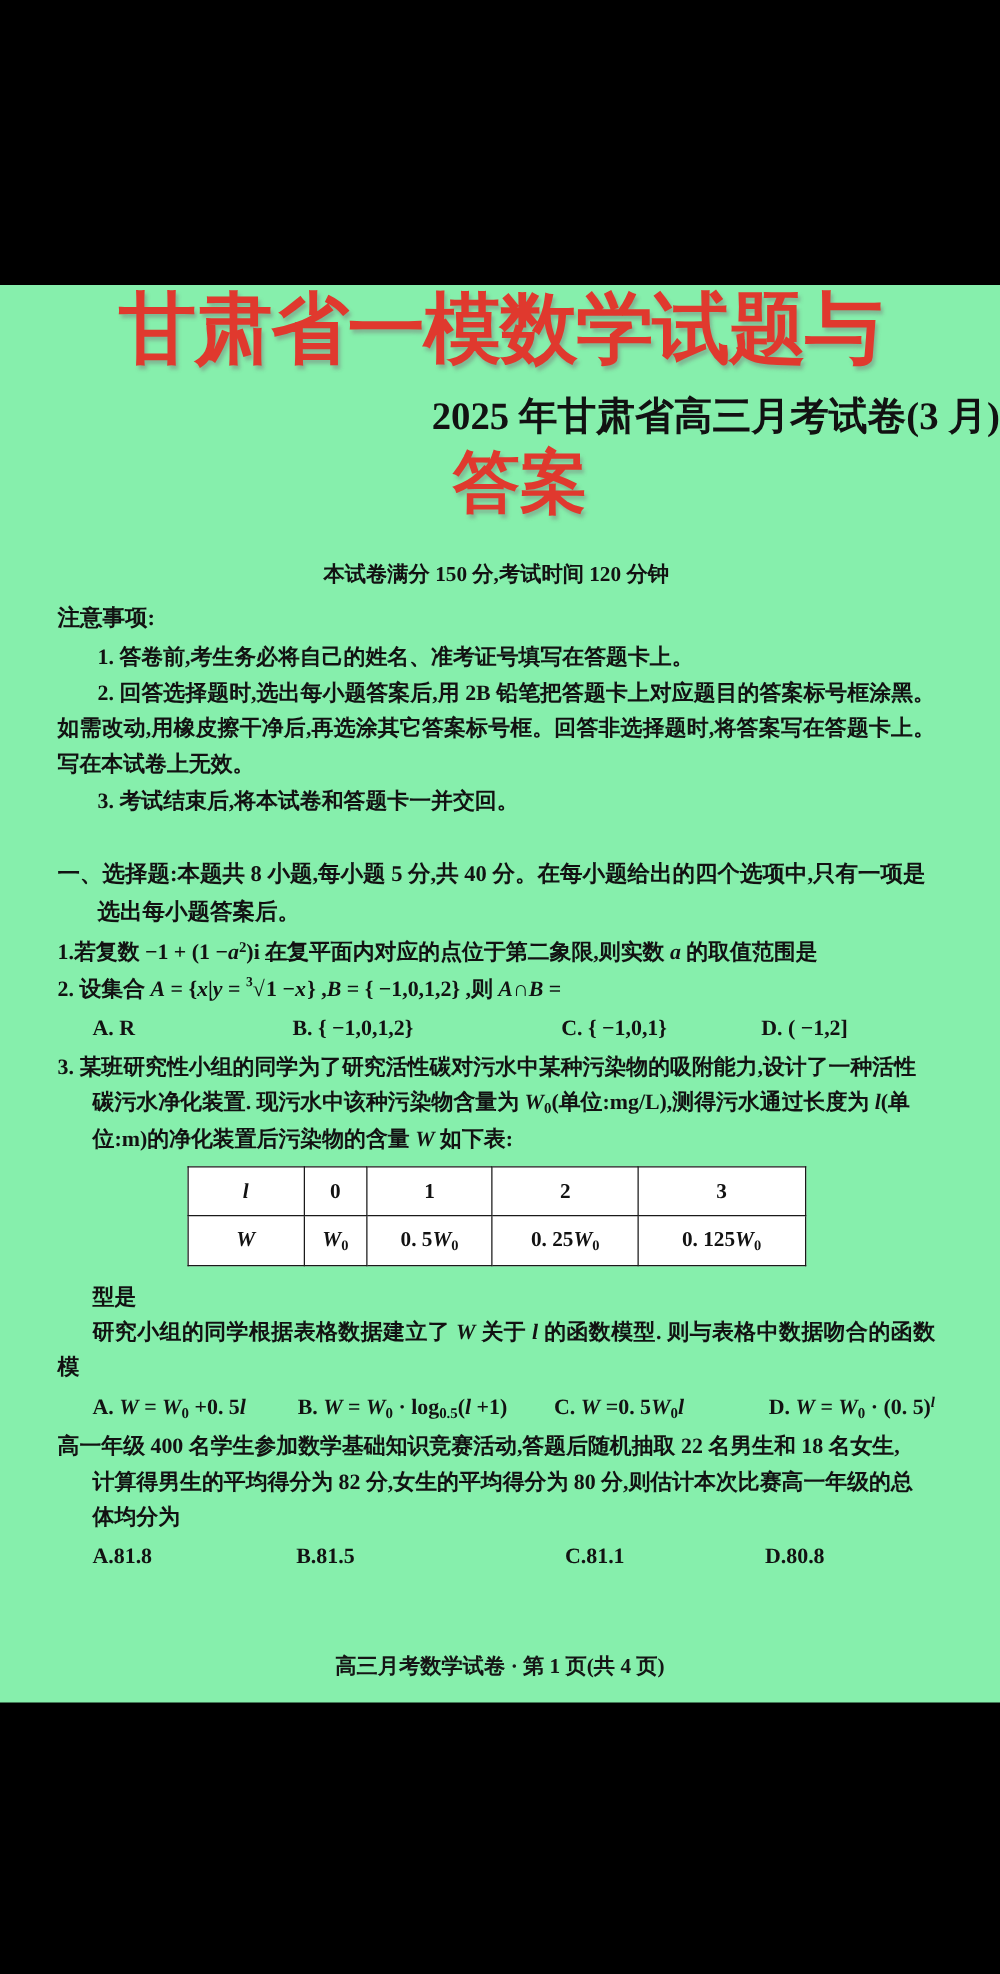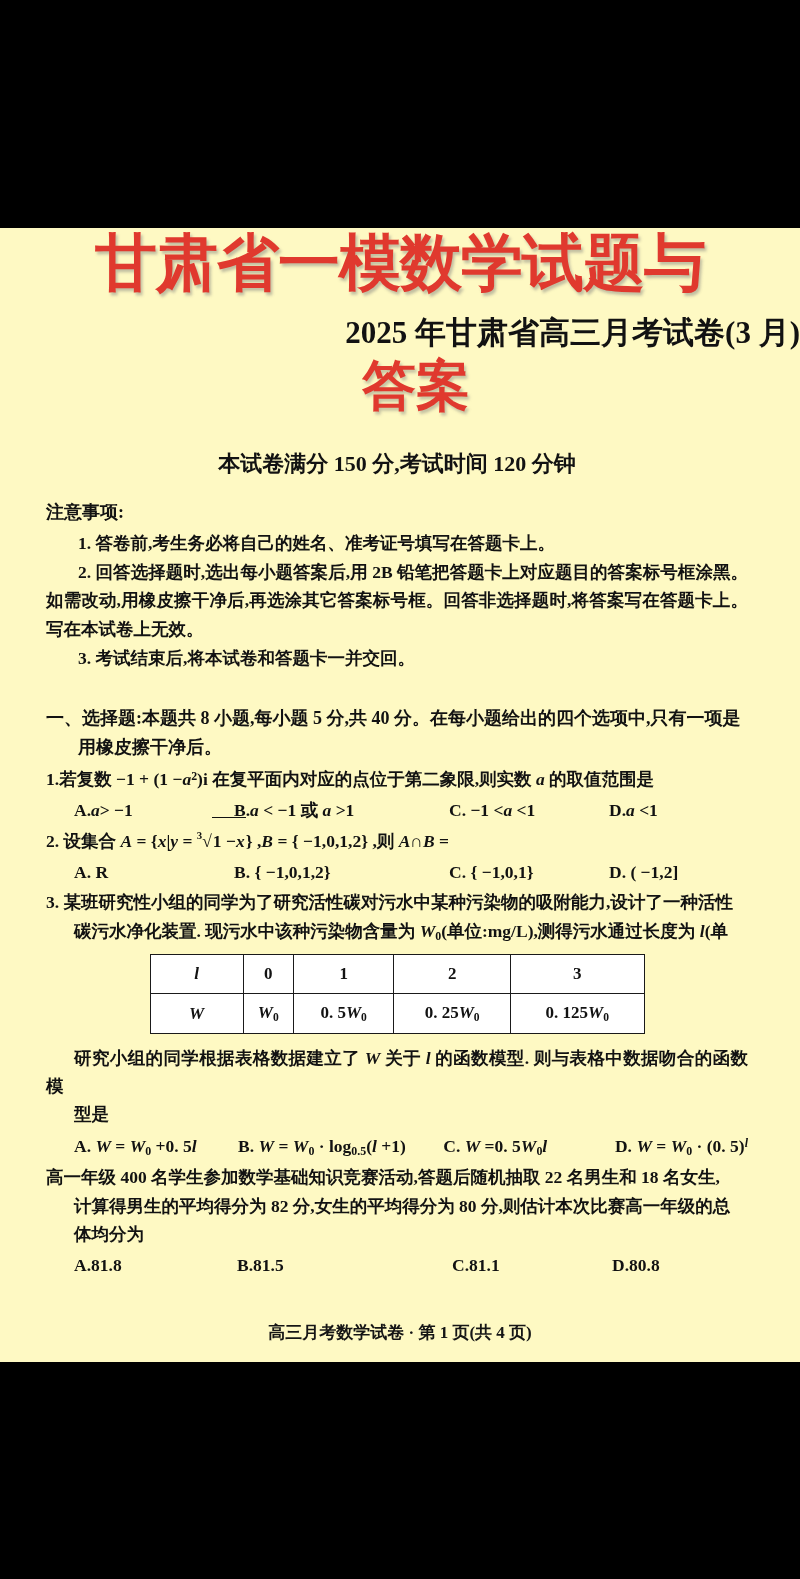--- a/index.html
+++ b/index.html
@@ -25,21 +25,21 @@
   .letterbox.top { top: 0; height: 228px; }
   .letterbox.bottom { top: 1345px; height: 234px; }
 
   
   .page {
     position: absolute;
     left: 0;
     top: 228px;
     width: 800px;
     height: 1134px;
-    background: #fef9c3;
+    background: #86efac;
     overflow: hidden;
     color: #111;
   }
 
   
   .banner {
     position: relative;
     height: 210px;
   }
   .banner-main {
@@ -103,23 +103,23 @@
   .sheet {
     position: relative;
     padding: 0 52px 0 46px;
     font-size: 17.5px;
     line-height: 1.62;
     font-weight: bold;
     color: #121212;
   }
   .centerline {
     text-align: center;
-    font-size: 22px;
-    font-weight: bold;
-    margin: 8px 0 16px 0;
+    font-size: 17px;
+    font-weight: bold;
+    margin: 8px 0 6px 0;
   }
   .notice-title {
     font-weight: bold;
     font-size: 18px;
     margin: 2px 0 2px 0;
   }
   .notice-item {
     margin: 1px 0;
     text-indent: 32px;
     text-align: justify;
@@ -222,46 +222,41 @@
 
     <div class="notice-title">注意事项:</div>
     <div class="notice-item">1. 答卷前,考生务必将自己的姓名、准考证号填写在答题卡上。</div>
     <div class="notice-item">2. 回答选择题时,选出每小题答案后,用 2B 铅笔把答题卡上对应题目的答案标号框涂黑。如需改动,用橡皮擦干净后,再选涂其它答案标号框。回答非选择题时,将答案写在答题卡上。写在本试卷上无效。</div>
     <div class="notice-item">3. 考试结束后,将本试卷和答题卡一并交回。</div>
 
     <div class="spacer"></div>
 
     <div class="section-head">
       <span>一、选择题:本题共 8 小题,每小题 5 分,共 40 分。在每小题给出的四个选项中,只有一项是</span>
-      <span class="cont">用橡皮擦干净后。</span>
+      <span class="cont">选出每小题答案后。</span>
     </div>
 
     <div class="q">
       <span class="qline">1.若复数 −1 + (1 −<span class="ital">a</span><sup>2</sup>)i 在复平面内对应的点位于第二象限,则实数 <span class="ital">a</span> 的取值范围是</span>
-    </div>
-    <div class="opts">
-      <span class="o o1">A.<span class="ital">a</span>&gt; −1</span>
-      <span class="o o2">B.<span class="ital">a</span> &lt; −1 或 <span class="ital">a</span> &gt;1</span>
-      <span class="o o3">C. −1 &lt;<span class="ital">a</span> &lt;1</span>
-      <span class="o o4">D.<span class="ital">a</span> &lt;1</span>
     </div>
 
     <div class="q">
       <span class="qline">2. 设集合 <span class="ital">A</span> = {<span class="ital">x</span>|<span class="ital">y</span> = <span class="radic"><span class="idx">3</span>√<span class="bar">1 −<span class="ital">x</span></span></span>} ,<span class="ital">B</span> = { −1,0,1,2} ,则 <span class="ital">A</span>∩<span class="ital">B</span> =</span>
     </div>
     <div class="opts">
       <span class="o o1">A. <b>R</b></span>
       <span class="o o2">B. { −1,0,1,2}</span>
       <span class="o o3">C. { −1,0,1}</span>
       <span class="o o4">D. ( −1,2]</span>
     </div>
 
     <div class="q">
       <span class="qline">3. 某班研究性小组的同学为了研究活性碳对污水中某种污染物的吸附能力,设计了一种活性</span>
       <span class="qcont">碳污水净化装置. 现污水中该种污染物含量为 <span class="ital">W</span><sub>0</sub>(单位:mg/L),测得污水通过长度为 <span class="ital">l</span>(单</span>
+      <span class="qcont">位:m)的净化装置后污染物的含量 <span class="ital">W</span> 如下表:</span>
     </div>
 
     <div class="tbl-wrap">
       <table class="data">
         <tbody>
             <tr>
           <td class="head"><span class="ital">l</span></td>
           <td>0</td>
           <td>1</td>
           <td>2</td>
@@ -272,22 +267,22 @@
           <td><span class="ital">W</span><sub>0</sub></td>
           <td>0. 5<span class="ital">W</span><sub>0</sub></td>
           <td>0. 25<span class="ital">W</span><sub>0</sub></td>
           <td>0. 125<span class="ital">W</span><sub>0</sub></td>
         </tr>
       </tbody>
         </table>
     </div>
 
     <div class="q">
+      <span class="qcont">型是</span>
       <span class="qcont">研究小组的同学根据表格数据建立了 <span class="ital">W</span> 关于 <span class="ital">l</span> 的函数模型. 则与表格中数据吻合的函数模</span>
-      <span class="qcont">型是</span>
     </div>
     <div class="opts q3">
       <span class="o o1">A. <span class="ital">W</span> = <span class="ital">W</span><sub>0</sub> +0. 5<span class="ital">l</span></span>
       <span class="o o2">B. <span class="ital">W</span> = <span class="ital">W</span><sub>0</sub> · log<sub>0.5</sub>(<span class="ital">l</span> +1)</span>
       <span class="o o3">C. <span class="ital">W</span> =0. 5<span class="ital">W</span><sub>0</sub><span class="ital">l</span></span>
       <span class="o o4">D. <span class="ital">W</span> = <span class="ital">W</span><sub>0</sub> · (0. 5)<sup><span class="ital">l</span></sup></span>
     </div>
 
     <div class="q">
       <span class="qline">高一年级 400 名学生参加数学基础知识竞赛活动,答题后随机抽取 22 名男生和 18 名女生,</span>

